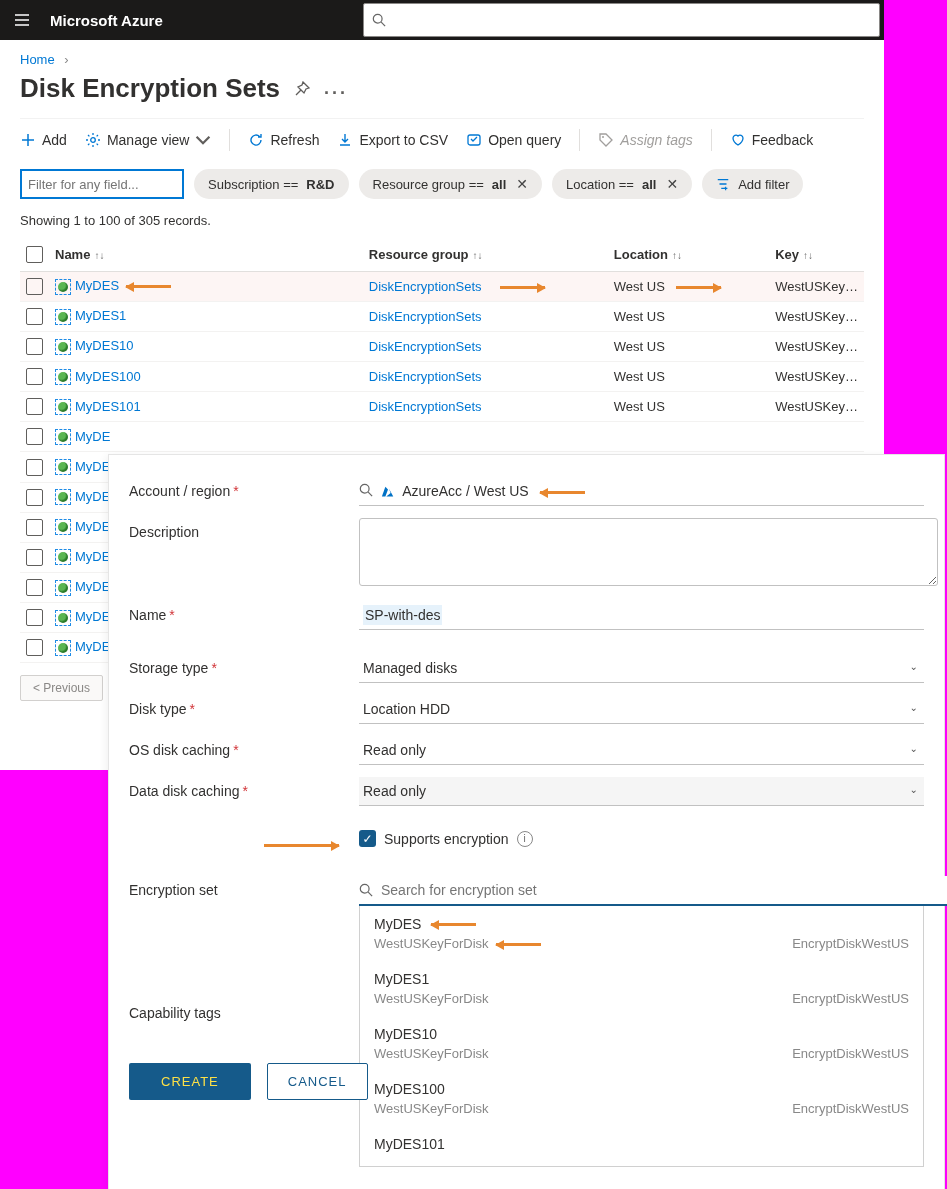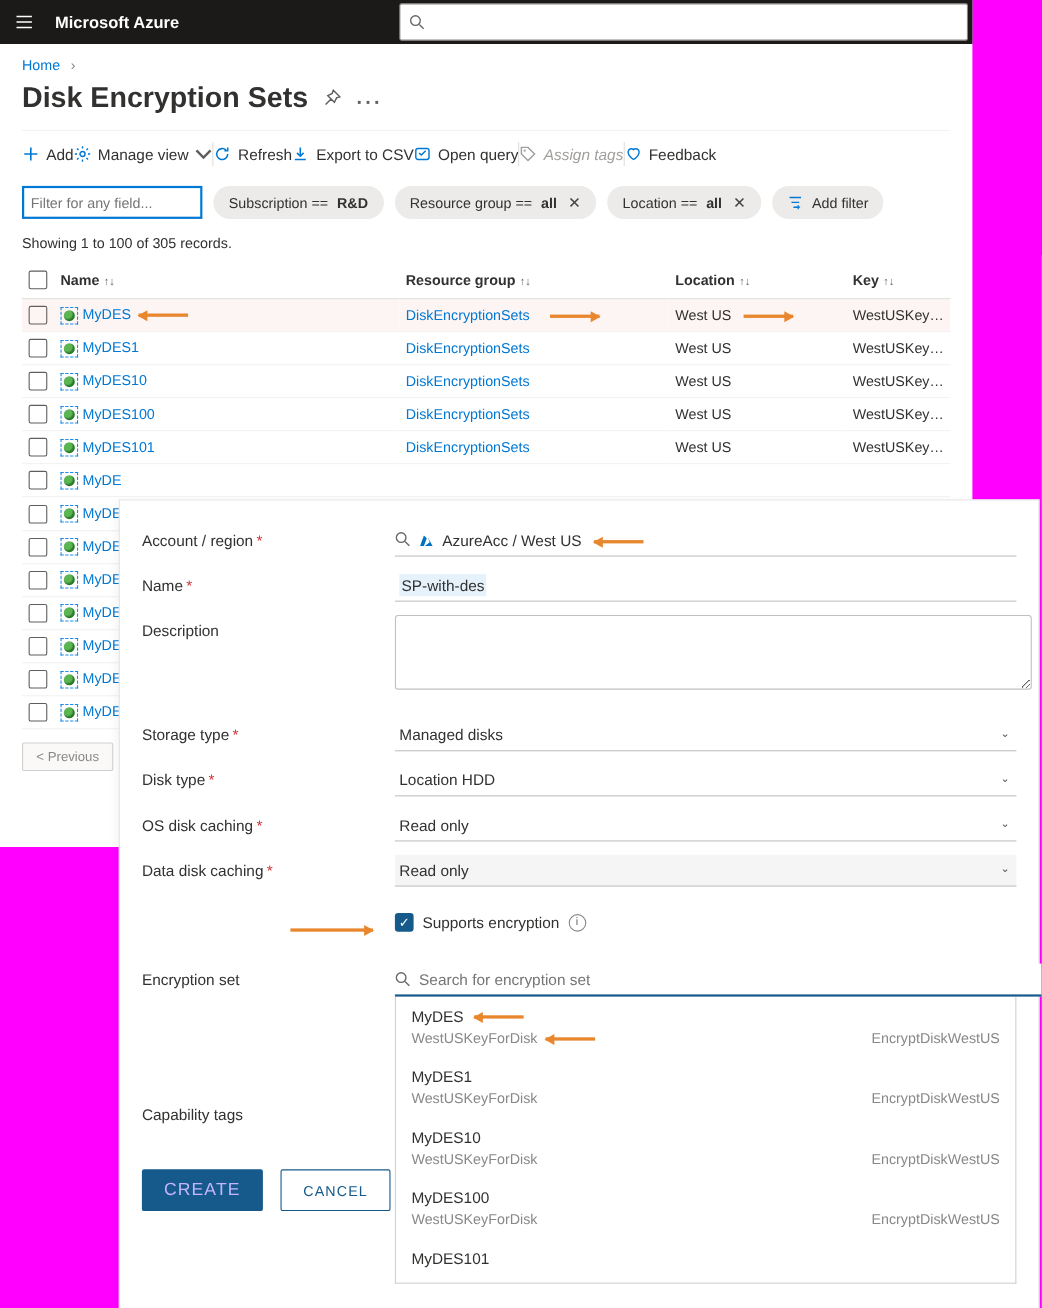--- a/index.html
+++ b/index.html
@@ -25,21 +25,21 @@
   .brand{font-size:15px;font-weight:600;margin-left:6px;}
   .search{flex:1;margin-left:200px;margin-right:4px;height:32px;background:#fff;border-radius:2px;display:flex;align-items:center;padding:0 8px;border:1px solid #8a8886;}
   .search svg{width:14px;height:14px;margin-right:6px;}
   .search input{border:0;flex:1;font-size:13px;outline:none;}
   .content{padding:12px 20px 0 20px;}
   .breadcrumb{font-size:13px;}
   .breadcrumb a{color:var(--azure-blue);text-decoration:none;}
   .chev{color:#888;margin-left:6px;}
   h1.page-title{font-size:26px;font-weight:600;margin:6px 0 14px 0;display:flex;align-items:flex-end;gap:14px;}
   .pin-icon{color:#605e5c;}
-  .toolbar{display:flex;align-items:center;border-top:1px solid #f2f2f2;padding-top:10px;}
+  .toolbar{display:flex;align-items:center;gap:18px;border-top:1px solid #f2f2f2;padding-top:10px;}
   .t-item{display:flex;align-items:center;gap:6px;font-size:14px;color:var(--text-dark);cursor:pointer;white-space:nowrap;}
   .t-item.disabled{color:#a19f9d;cursor:default;font-style:italic;}
   .t-item svg{width:16px;height:16px;}
   .sep{width:1px;height:22px;background:#e1dfdd;}
   .filter-row{display:flex;align-items:center;gap:10px;margin-top:18px;flex-wrap:wrap;}
   .filter-input{border:2px solid var(--azure-blue);width:148px;height:26px;padding:0 6px;font-size:13px;color:#555;}
   .pill{background:var(--pill-grey);border-radius:16px;height:30px;display:flex;align-items:center;padding:0 14px;font-size:13px;color:var(--text-dark);gap:8px;white-space:nowrap;cursor:pointer;}
   .pill b{font-weight:600;}
   .pill .x{font-size:14px;color:#444;margin-left:2px;cursor:pointer;}
   .pill svg{width:14px;height:14px;}
@@ -78,21 +78,21 @@
   .support-row{display:flex;align-items:center;}
   .info-circ{display:inline-block;width:14px;height:14px;border:1px solid #888;border-radius:50%;text-align:center;font-size:10px;line-height:14px;color:#666;margin-left:8px;}
   .es-search{width:100%;border:0;border-bottom:2px solid var(--navy);padding:6px 2px 6px 22px;font-size:14px;color:#888;outline:none;}
   .es-search-wrap{position:relative;}
   .es-search-wrap svg{position:absolute;left:0;top:7px;width:14px;height:14px;}
   .drop{border:1px solid #d0d0d0;border-top:0;max-height:270px;overflow:hidden;background:#fff;}
   .drop-item{padding:10px 14px;display:flex;flex-direction:column;gap:4px;cursor:pointer;}
   .drop-item .row1{font-size:14px;color:var(--text-dark);display:flex;align-items:center;gap:10px;}
   .drop-item .row2{display:flex;justify-content:space-between;font-size:13px;color:#888;}
   .btns{padding:20px;display:flex;gap:16px;}
-  .btn-primary{background:var(--navy);color:#c4b5fd;border:0;padding:10px 20px;font-size:16px;letter-spacing:1px;border-radius:2px;cursor:pointer;}
+  .btn-primary{background:var(--navy);color:#fde047;border:0;padding:10px 32px;font-size:13px;letter-spacing:1px;border-radius:2px;cursor:pointer;}
   .btn-secondary{background:#fff;color:var(--navy);border:1px solid var(--navy);padding:10px 20px;font-size:13px;letter-spacing:1px;border-radius:2px;cursor:pointer;}
   .azure-logo{display:inline-block;width:14px;height:14px;vertical-align:middle;margin:0 4px 0 2px;}
 </style>
 </head>
 <body>
 
 <div class="canvas">
 
   <div class="azure-window">
     <div class="top-bar">
@@ -338,31 +338,31 @@
                 <path d="M5 2l-4 11h4l3-8z" fill="#0072c6"></path>
                 <path d="M9 4l5 9H6l5-4-2-5z" fill="#0072c6"></path>
               </svg>
             <span>AzureAcc / West US</span>
             &nbsp;&nbsp;<span class="arrow-l short"></span>
           </span>
         </div>
       </div>
 
       <div class="form-row">
+        <div class="form-label">Description</div>
+        <div class="form-field"><textarea class="txtarea" style=""></textarea></div>
+      </div>
+
+      <div class="form-row">
         <div class="form-label"><span>Name</span><span class="req">*</span></div>
         <div class="form-field">
           <span class="sel-text">
             <span class="highlight-txt">SP-with-des</span>
           </span>
         </div>
-      </div>
-
-      <div class="form-row">
-        <div class="form-label">Description</div>
-        <div class="form-field"><textarea class="txtarea" style=""></textarea></div>
       </div>
 
       <div class="form-row" style="margin-top:12px;">
         <div class="form-label"><span>Storage type</span><span class="req">*</span></div>
         <div class="form-field">
             <span class="sel-text"><span>Managed disks</span><span class="sel-chevron">⌄</span></span>
           </div>
       </div>
       <div class="form-row">
         <div class="form-label"><span>Disk type</span><span class="req">*</span></div>

